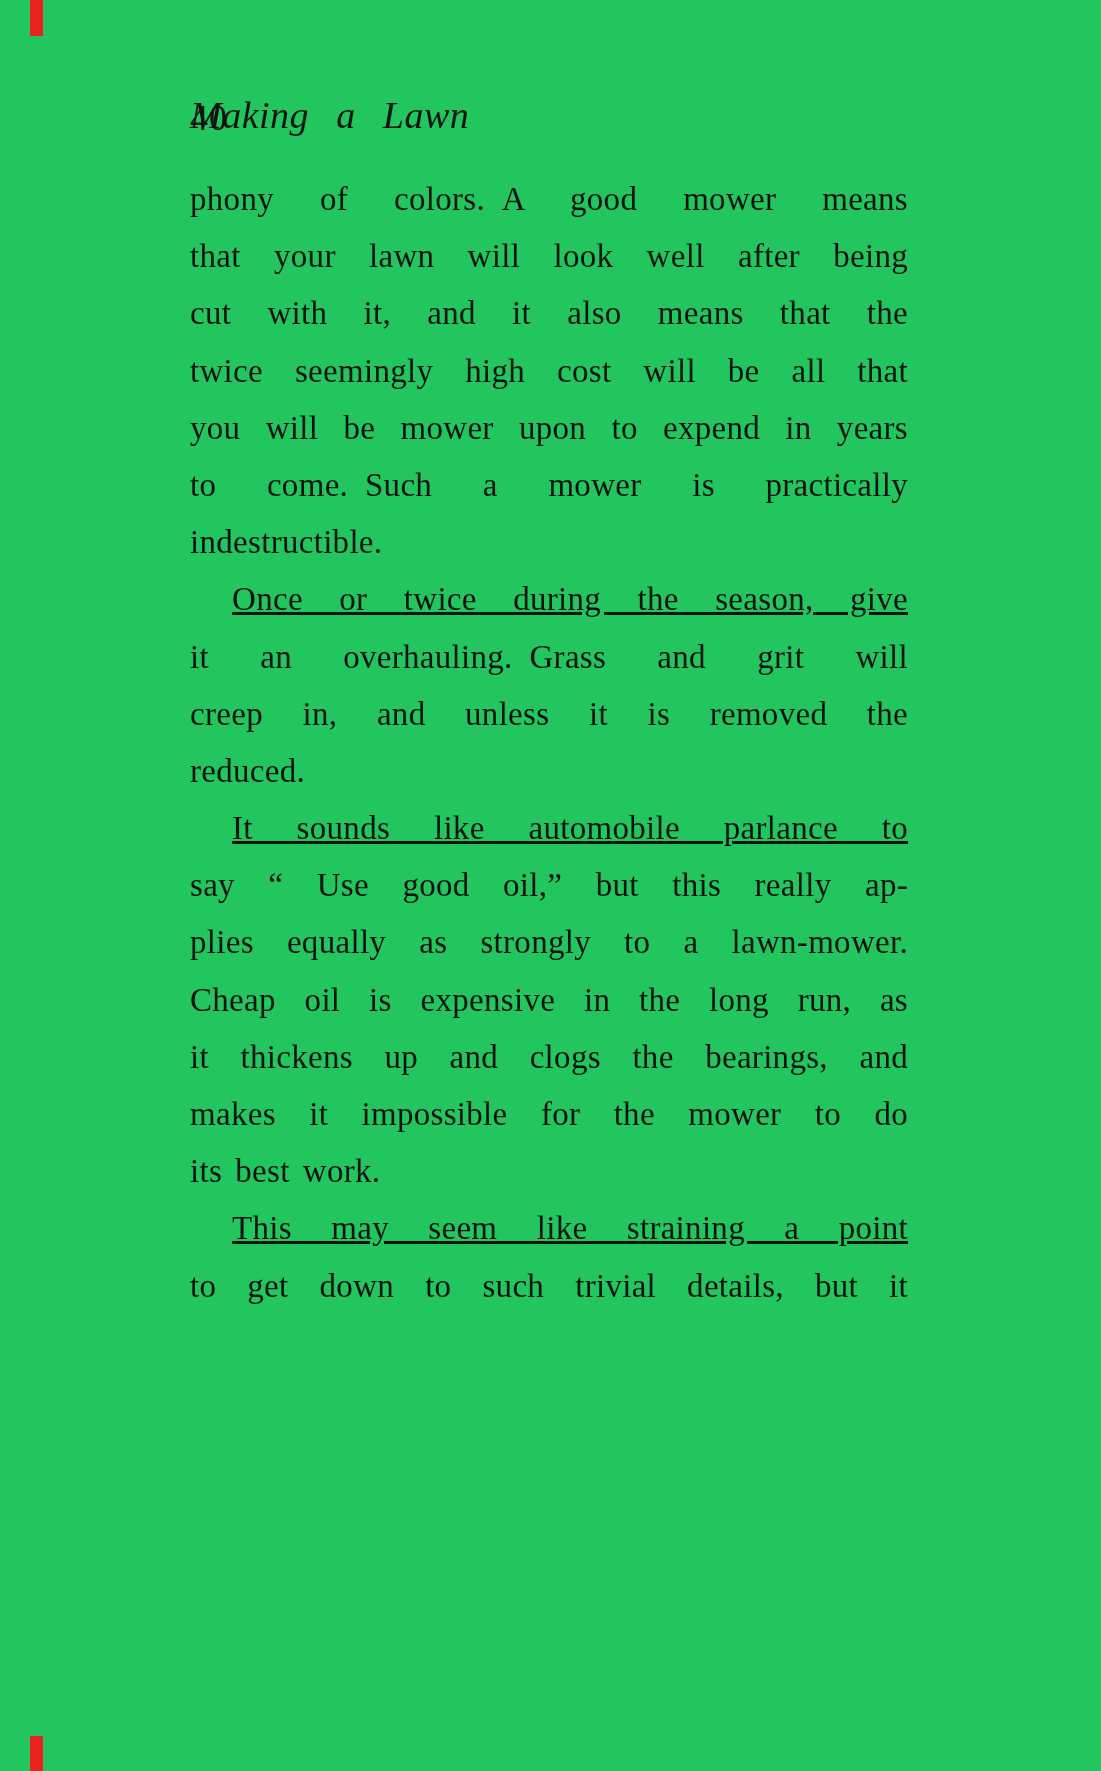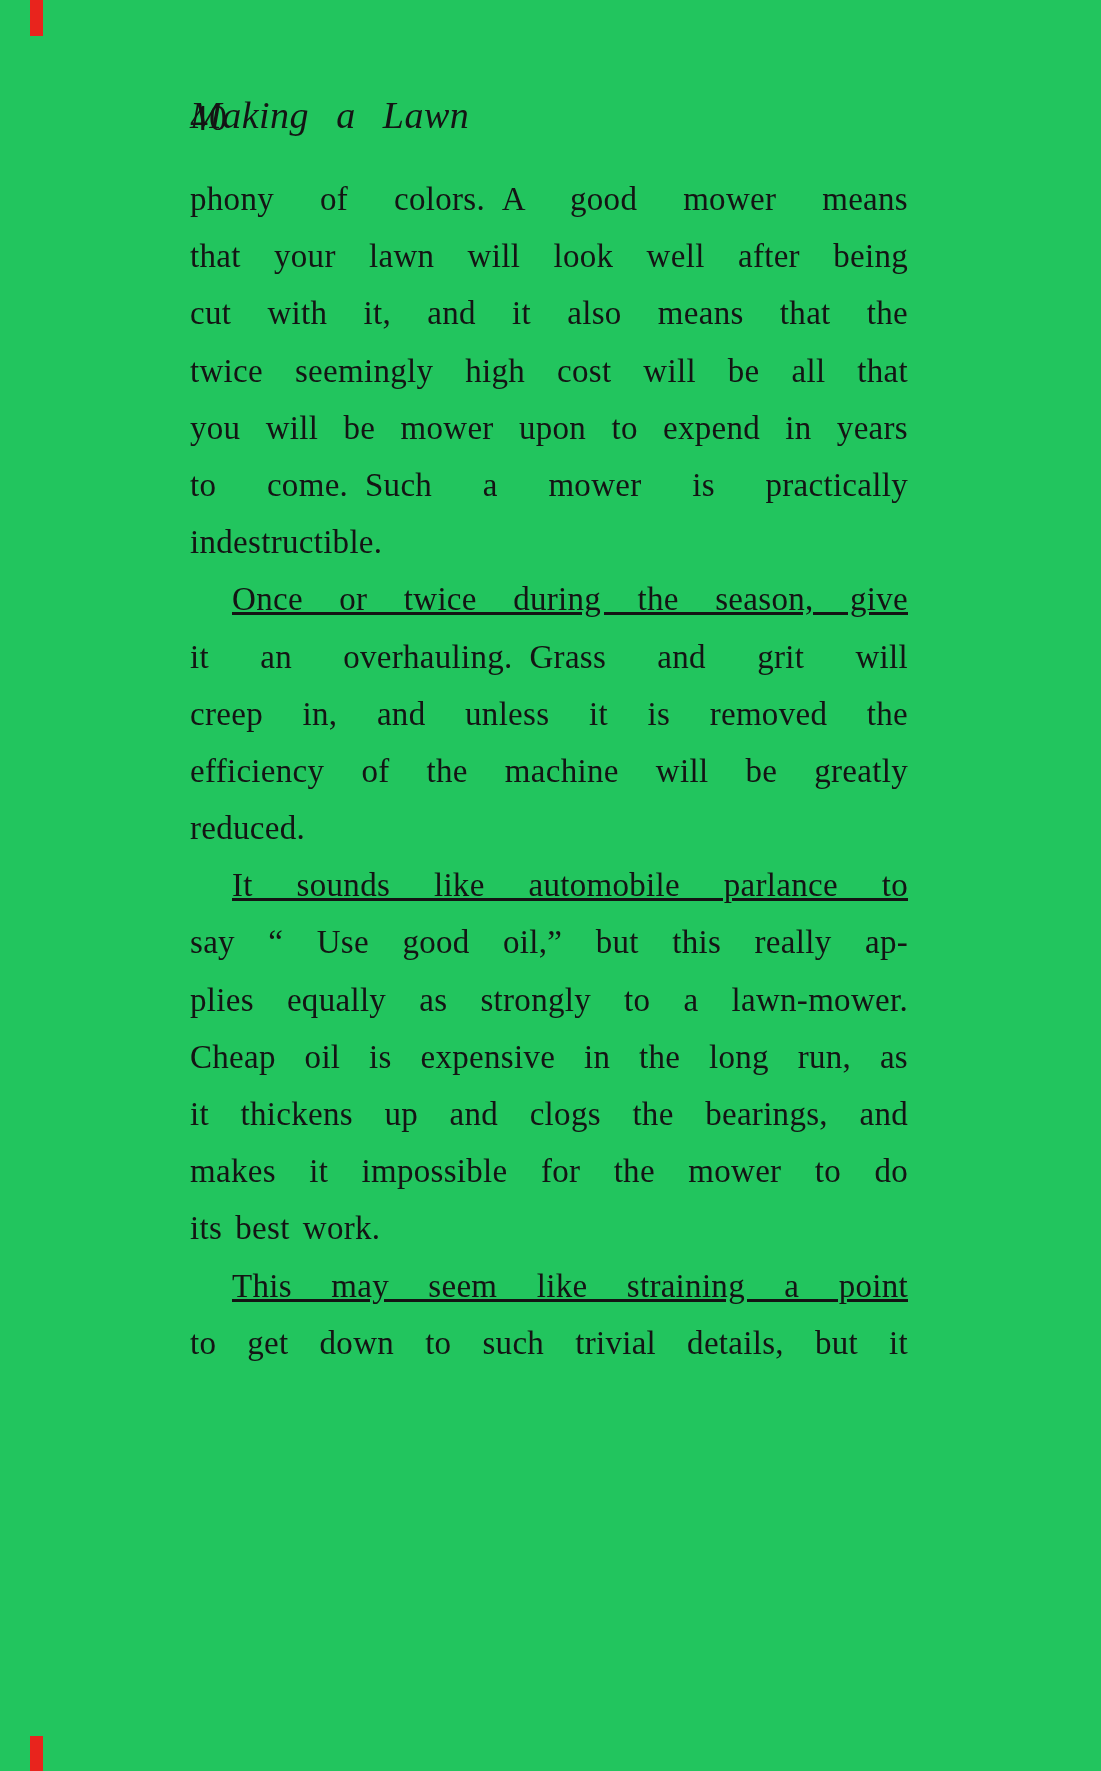--- a/index.html
+++ b/index.html
@@ -89,21 +89,20 @@
       <div class="line">phony of colors. A good mower means</div>
       <div class="line">that your lawn will look well after being</div>
       <div class="line">cut with it, and it also means that the</div>
       <div class="line">twice seemingly high cost will be all that</div>
       <div class="line">you will be mower upon to expend in years</div>
       <div class="line">to come. Such a mower is practically</div>
       <div class="line last">indestructible.</div>
       <div class="line indent">Once or twice during the season, give</div>
       <div class="line">it an overhauling. Grass and grit will</div>
       <div class="line">creep in, and unless it is removed the</div>
-      <div class="line">efficiency of the machine will be greatly</div>
       <div class="line last">reduced.</div>
       <div class="line indent">It sounds like automobile parlance to</div>
       <div class="line">say “ Use good oil,” but this really ap-</div>
       <div class="line">plies equally as strongly to a lawn-mower.</div>
       <div class="line">Cheap oil is expensive in the long run, as</div>
       <div class="line">it thickens up and clogs the bearings, and</div>
       <div class="line">makes it impossible for the mower to do</div>
       <div class="line last">its best work.</div>
       <div class="line indent">This may seem like straining a point</div>
       <div class="line">to get down to such trivial details, but it</div>

